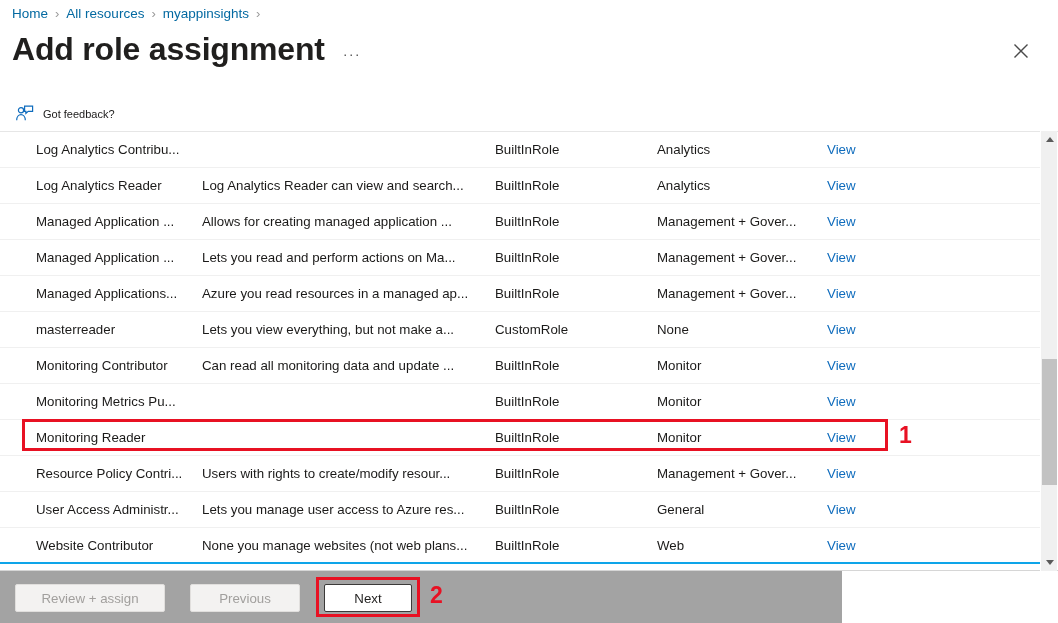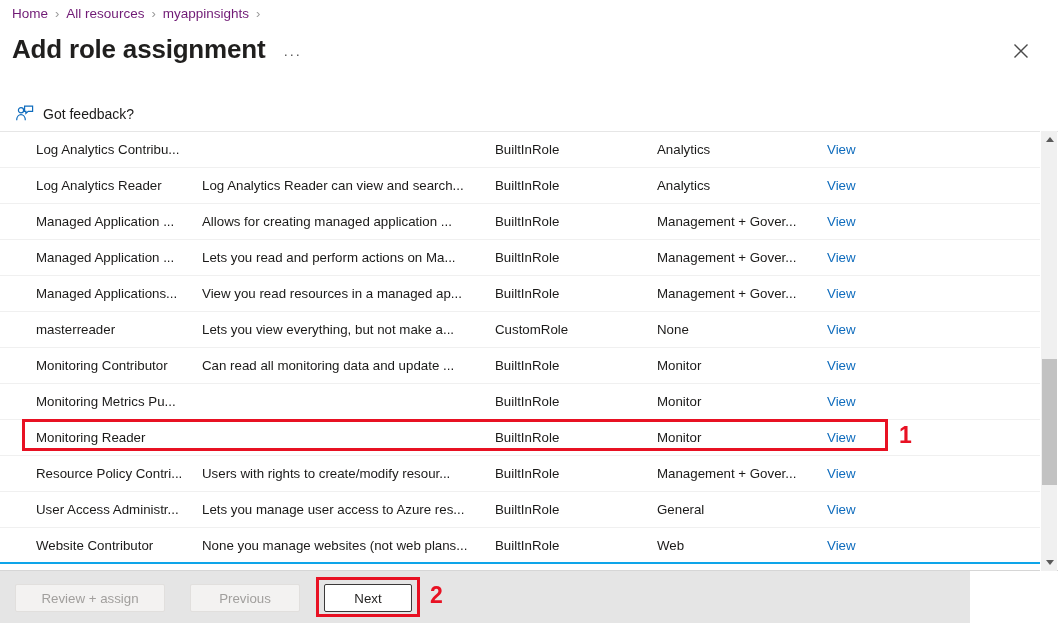--- a/index.html
+++ b/index.html
@@ -21,40 +21,40 @@
   
   .breadcrumb {
     position: absolute;
     left: 12px; top: 3px;
     height: 20px;
     display: flex;
     align-items: center;
     font-size: 13.5px;
   }
   .crumb {
-    color: #701a75;
+    color: #0369a1;
     white-space: nowrap;
     cursor: pointer;
   }
   .crumb-sep {
     color: #9a9a9a;
     margin: 0 7px;
     font-size: 13px;
     user-select: none;
   }
 
   
   .title-row {
     position: absolute;
     left: 12px; top: 32px;
     display: flex;
     align-items: center;
   }
   .page-title {
-    font-size: 26px;
+    font-size: 32px;
     font-weight: 600;
     color: #201f1e;
     letter-spacing: -0.2px;
     white-space: nowrap;
     line-height: 34px;
   }
   .title-ellipsis {
     margin-left: 18px;
     color: #5c5c5c;
     font-size: 15px;
@@ -81,21 +81,21 @@
     display: flex;
     align-items: center;
     cursor: pointer;
   }
   .feedback-icon {
     width: 20px; height: 20px;
     margin-right: 9px;
     display: flex; align-items: center; justify-content: center;
   }
   .feedback-label {
-    font-size: 14px;
+    font-size: 11px;
     color: #1b1a19;
     white-space: nowrap;
   }
 
   
   .table-wrap {
     position: absolute;
     left: 0; top: 131px;
     width: 1058px;
     height: 440px;
@@ -160,22 +160,22 @@
     top: 228px;
     height: 126px;
     background: #c2c2c2;
     cursor: pointer;
   }
 
   
   .footer {
     position: absolute;
     left: 0; bottom: 0;
-    width: 970px; height: 52px;
-    background: #e5e5e5;
+    width: 842px; height: 52px;
+    background: #a3a3a3;
   }
   .btn {
     position: absolute;
     height: 28px;
     font-size: 13.3px;
     font-family: "Liberation Sans", sans-serif;
     display: flex; align-items: center; justify-content: center;
     border-radius: 2px;
     user-select: none;
   }
@@ -274,21 +274,21 @@
         </div>
         <div class="row">
           <div class="cell c-name">Managed Application ...</div>
           <div class="cell c-desc">Lets you read and perform actions on Ma...</div>
           <div class="cell c-type">BuiltInRole</div>
           <div class="cell c-cat">Management + Gover...</div>
           <div class="cell c-view">View</div>
         </div>
         <div class="row">
           <div class="cell c-name">Managed Applications...</div>
-          <div class="cell c-desc">View you read resources in a managed ap...</div>
+          <div class="cell c-desc">Azure you read resources in a managed ap...</div>
           <div class="cell c-type">BuiltInRole</div>
           <div class="cell c-cat">Management + Gover...</div>
           <div class="cell c-view">View</div>
         </div>
         <div class="row">
           <div class="cell c-name">masterreader</div>
           <div class="cell c-desc">Lets you view everything, but not make a...</div>
           <div class="cell c-type">CustomRole</div>
           <div class="cell c-cat">None</div>
           <div class="cell c-view">View</div>

